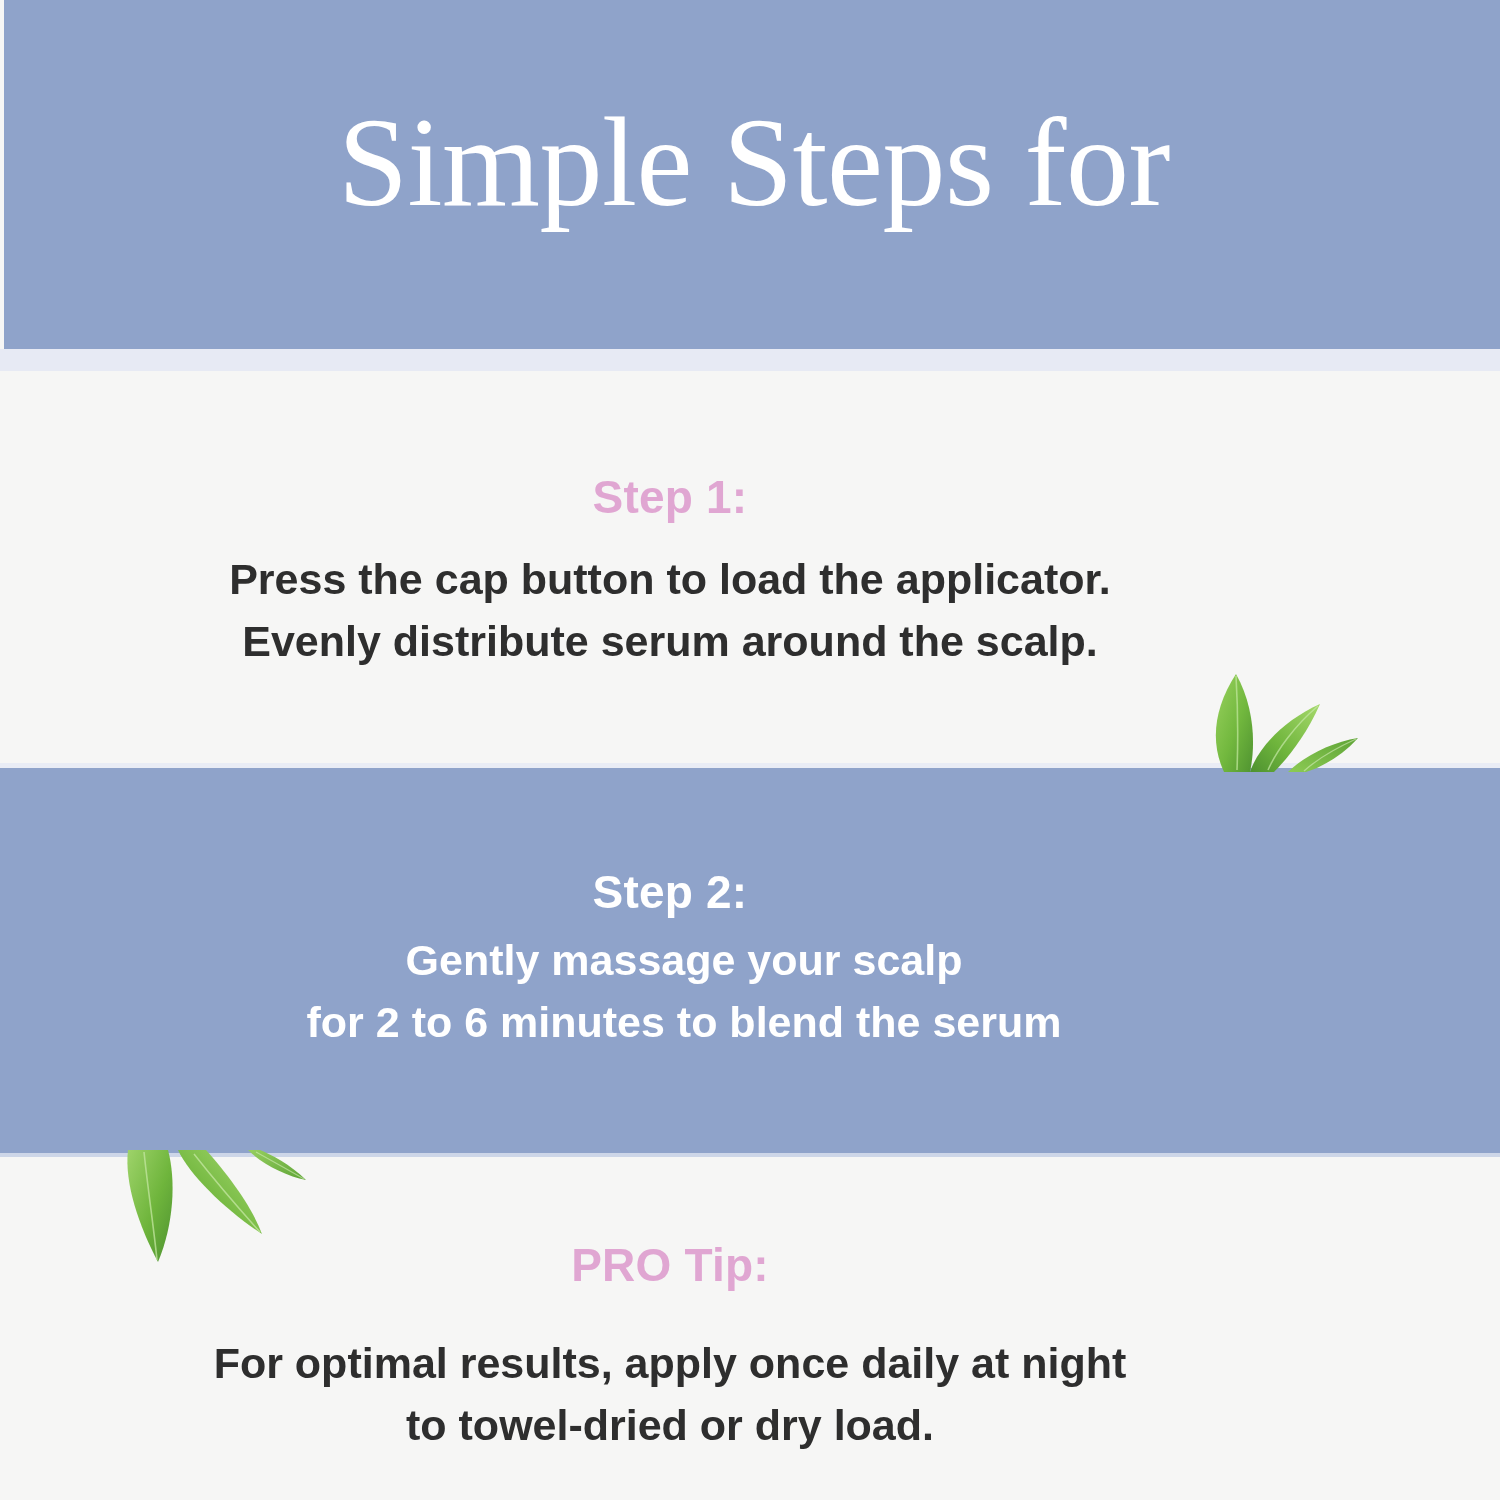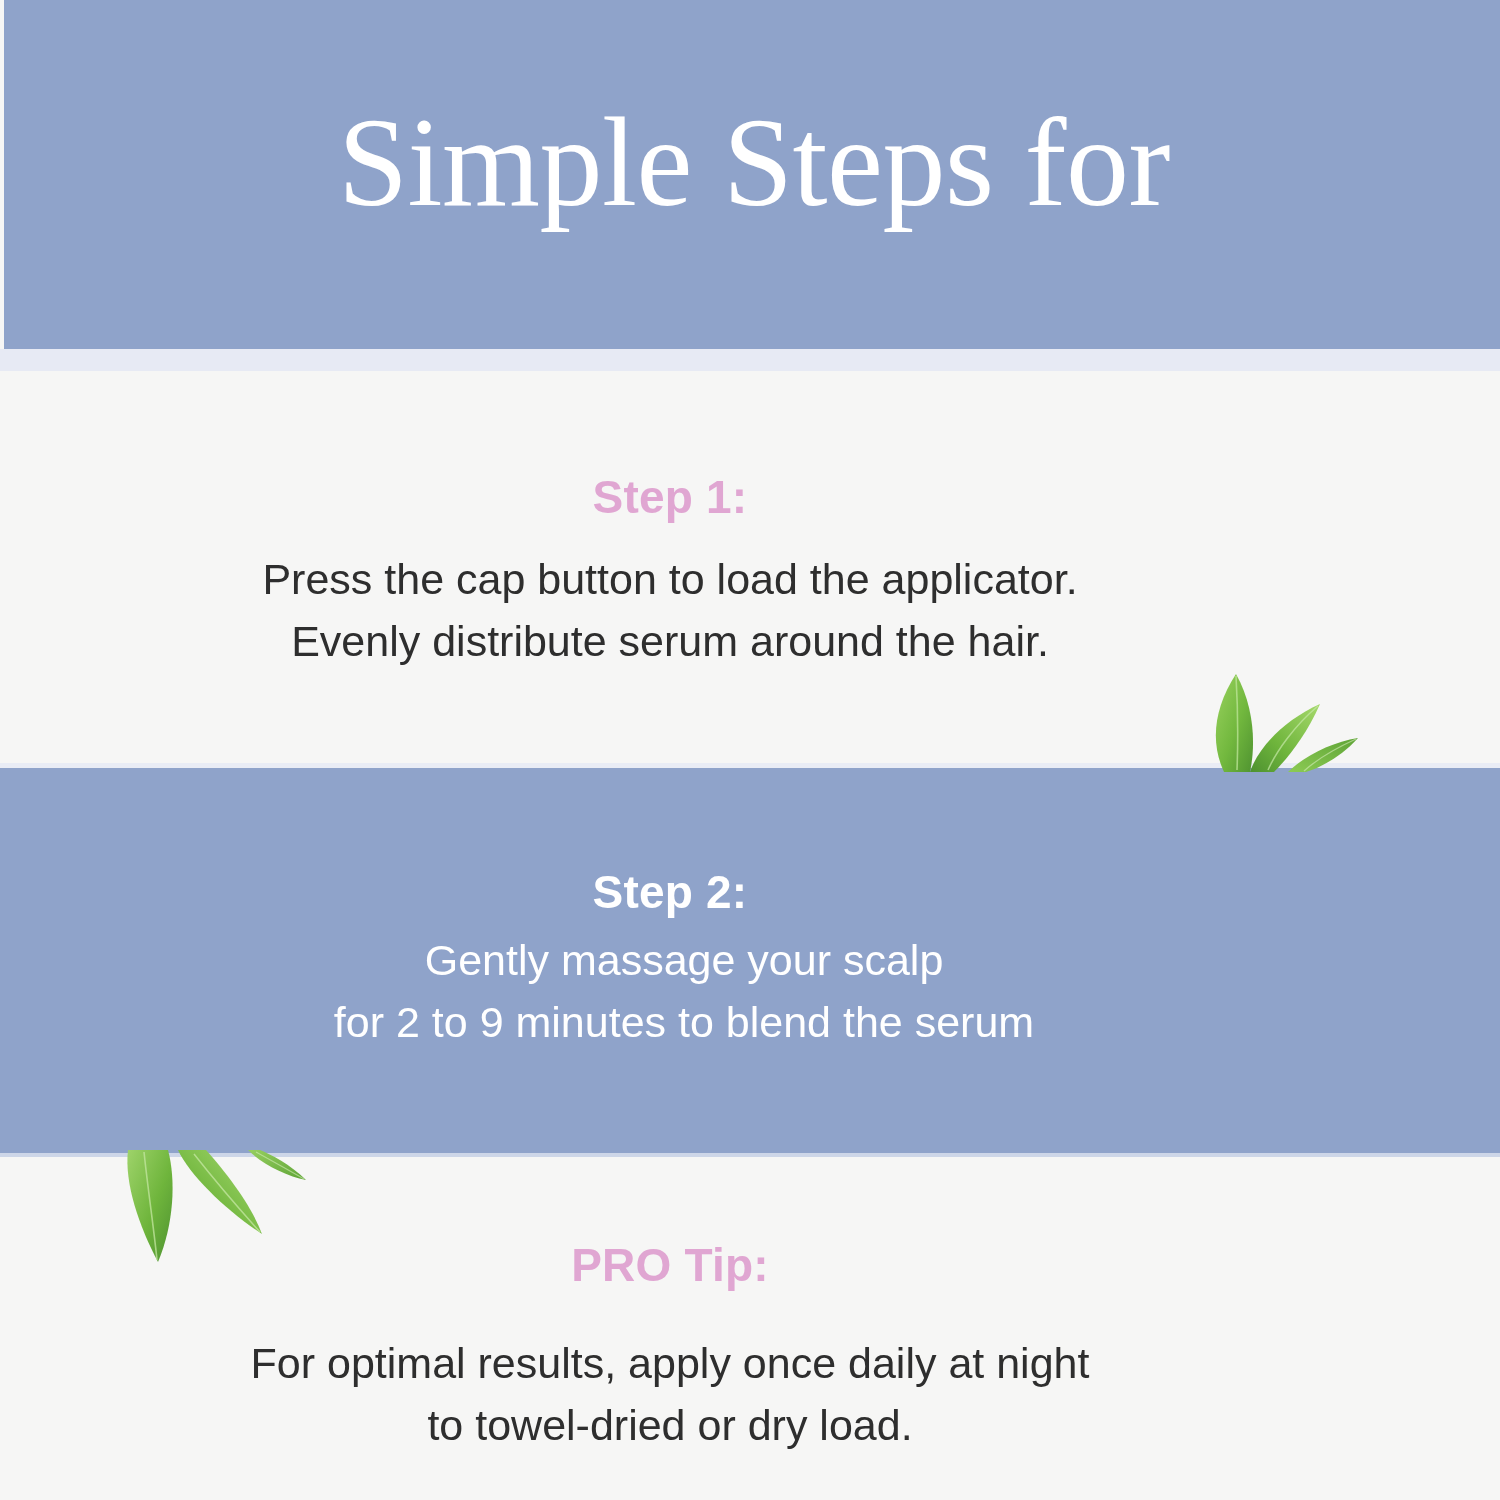--- a/index.html
+++ b/index.html
@@ -70,21 +70,21 @@
     font-weight: bold;
     font-size: 46px;
     letter-spacing: 0.2px;
     margin: 0;
   }
   .step-heading.pink { color: #e0a6d2; }
   .step-heading.white { color: #ffffff; }
 
   .step-body {
     font-family: "Liberation Sans", sans-serif;
-    font-weight: 400;
+    font-weight: 700;
     font-size: 43px;
     line-height: 1.45;
     margin: 0;
   }
   .step-body.dark { color: #2e2e2e; }
   .step-body.white { color: #ffffff; padding-left: 28px; }
 
   
   #step1-block { top: 470px; }
   #step1-block .step-heading { margin-bottom: 24px; }
@@ -148,21 +148,21 @@
 <div id="poster">
 
   <div class="header-band">
     <div class="header-title-line">Simple Steps for</div>
   </div>
   <div class="header-underline"></div>
 
   <div class="section" id="step1-block">
     <div class="step-heading pink">Step 1:</div>
     <div class="step-body dark">Press the cap button to load the applicator.</div>
-    <div class="step-body dark">Evenly distribute serum around the hair.</div>
+    <div class="step-body dark">Evenly distribute serum around the scalp.</div>
   </div>
 
   <div class="leaf-cluster" id="leaf-cluster-right">
     <svg width="220" height="110" viewBox="0 0 220 110" xmlns="http://www.w3.org/2000/svg">
       <defs>
         <linearGradient id="lgA" x1="0" y1="0" x2="1" y2="1">
           <stop offset="0%" stop-color="#9ad25f"></stop>
           <stop offset="55%" stop-color="#72b83e"></stop>
           <stop offset="100%" stop-color="#4f9330"></stop>
         </linearGradient>
@@ -188,21 +188,21 @@
     </svg>
   </div>
 
   <div class="mid-band-topline"></div>
   <div class="mid-band"></div>
   <div class="mid-band-bottomline"></div>
 
   <div class="section" id="step2-block">
     <div class="step-heading white">Step 2:</div>
     <div class="step-body white">Gently massage your scalp</div>
-    <div class="step-body white">for 2 to 9 minutes to blend the serum</div>
+    <div class="step-body white">for 2 to 6 minutes to blend the serum</div>
   </div>
 
   <div class="leaf-cluster" id="leaf-cluster-left">
     <svg width="230" height="120" viewBox="0 0 230 120" xmlns="http://www.w3.org/2000/svg">
       <defs>
         <linearGradient id="lgD" x1="0" y1="0" x2="1" y2="1">
           <stop offset="0%" stop-color="#9ed36a"></stop>
           <stop offset="55%" stop-color="#6fb53c"></stop>
           <stop offset="100%" stop-color="#4d9130"></stop>
         </linearGradient>

